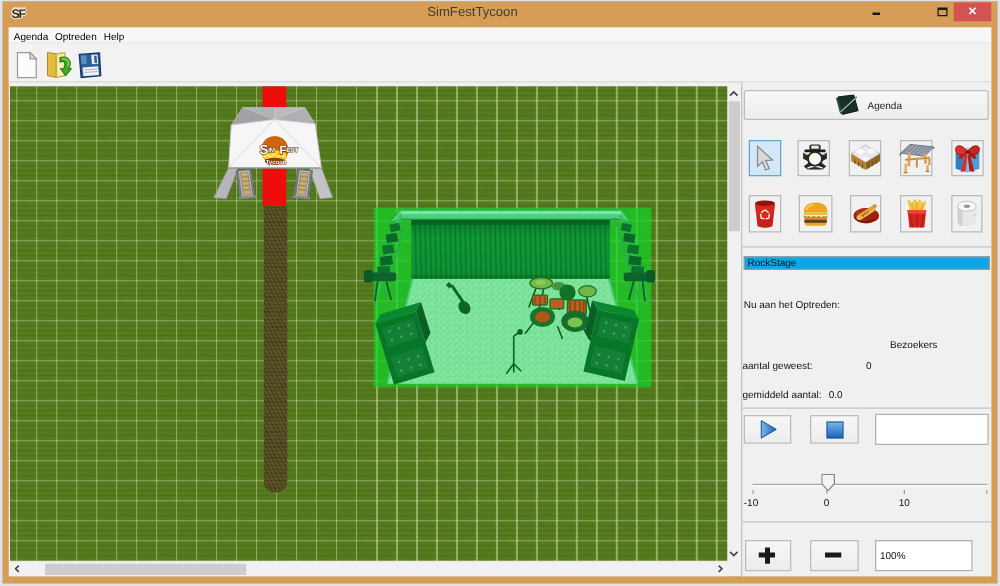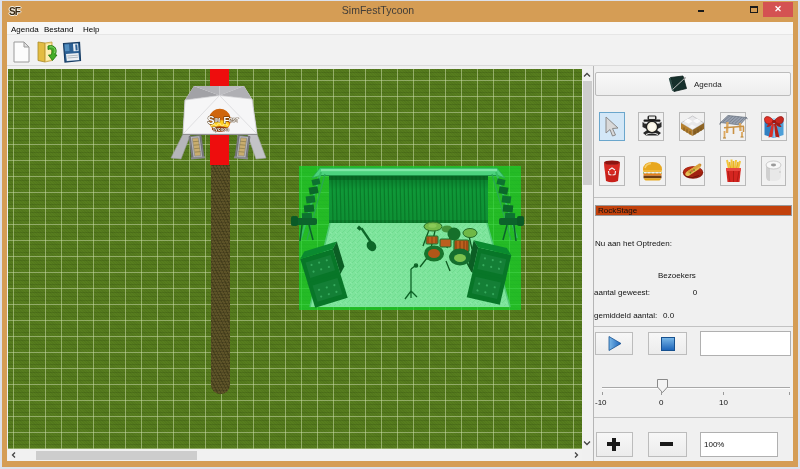--- a/index.html
+++ b/index.html
@@ -19,21 +19,21 @@
 <div class="abs" style="left:698px;top:10px;width:6px;height:2px;background:#1a1a1a;"></div>
 
 <div class="abs" style="left:750px;top:6px;width:8px;height:7px;border:1px solid #1a1a1a;border-top:2px solid #1a1a1a;"></div>
 
 <div class="abs" style="left:763px;top:2px;width:30px;height:15px;background:#d45252;color:#fff;font-size:9px;font-weight:bold;text-align:center;line-height:15px;">✕</div>
 
 <div class="abs" style="left:7px;top:22px;width:786px;height:439px;background:#f0f0f0;"></div>
 
 <div class="abs" style="left:7px;top:22px;width:786px;height:13px;background:#f7f7f7;border-bottom:1px solid #e6e6e6;font-size:8px;color:#000;">
   <span class="abs" style="left:4px;top:3px;">Agenda</span>
-  <span class="abs" style="left:37px;top:3px;">Bestand</span>
+  <span class="abs" style="left:37px;top:3px;">Optreden</span>
   <span class="abs" style="left:76px;top:3px;">Help</span>
 </div>
 
 <div class="abs" style="left:7px;top:35px;width:786px;height:31px;background:#f2f2f2;border-bottom:1px solid #dadada;"></div>
 
 <svg class="abs" style="left:11px;top:41px;" width="20" height="22" viewBox="0 0 20 22">
   <path d="M3 1 L13 1 L18 6 L18 21 L3 21 Z" fill="#fcfcfc" stroke="#9a9a9a" stroke-width="1"></path>
   <path d="M13 1 L13 6 L18 6 Z" fill="#e0e0e0" stroke="#9a9a9a" stroke-width="1"></path>
 </svg>
 
@@ -431,25 +431,25 @@
 <svg class="abs" style="left:764px;top:160px;" width="19" height="22" viewBox="0 0 19 22">
   <path d="M2,5 L2,16 Q2,21 9.5,21 Q17,21 17,16 L17,5 Z" fill="#e8e8e8"></path>
   <path d="M2,5 L2,16 Q2,21 6,21 L6,5 Z" fill="#d0d0d0"></path>
   <ellipse cx="9.5" cy="5" rx="7.5" ry="4" fill="#f8f8f8" stroke="#b9b9b9" stroke-width="0.7"></ellipse>
   <ellipse cx="9.5" cy="5" rx="2.6" ry="1.4" fill="#9a9a9a"></ellipse>
   <path d="M15,12 L17,12" stroke="#c0c0c0" stroke-width="0.8"></path>
 </svg>
 
 <div class="abs" style="left:594px;top:197px;width:199px;height:1px;background:#c2c2c2;"></div>
 
-<div class="abs" style="left:595px;top:205px;width:197px;height:11px;background:#c2410c;border:1px solid #9a9a9a;font-size:8px;color:#111;line-height:9px;padding-left:2px;">RockStage</div>
+<div class="abs" style="left:595px;top:205px;width:197px;height:11px;background:#0ea5e9;border:1px solid #9a9a9a;font-size:8px;color:#111;line-height:9px;padding-left:2px;">RockStage</div>
 
 <div class="abs" style="left:595px;top:239px;font-size:8px;color:#111;">Nu aan het Optreden:</div>
 
-<div class="abs" style="left:658px;top:271px;width:70px;text-align:left;font-size:8px;color:#111;">Bezoekers</div>
+<div class="abs" style="left:696px;top:271px;width:70px;text-align:center;font-size:8px;color:#111;">Bezoekers</div>
 
 <div class="abs" style="left:594px;top:288px;font-size:8px;color:#111;">aantal geweest:</div>
 <div class="abs" style="left:660px;top:288px;width:70px;text-align:center;font-size:8px;color:#111;">0</div>
 
 <div class="abs" style="left:594px;top:311px;font-size:8px;color:#111;">gemiddeld aantal:</div>
 <div class="abs" style="left:663px;top:311px;width:70px;text-align:left;font-size:8px;color:#111;">0.0</div>
 
 <div class="abs" style="left:594px;top:326px;width:199px;height:1px;background:#c2c2c2;"></div>
 
 <div class="abs" style="left:595px;top:332px;width:38px;height:23px;background:linear-gradient(#f7f7f7,#ececec);border:1px solid #bcbcbc;"></div>

